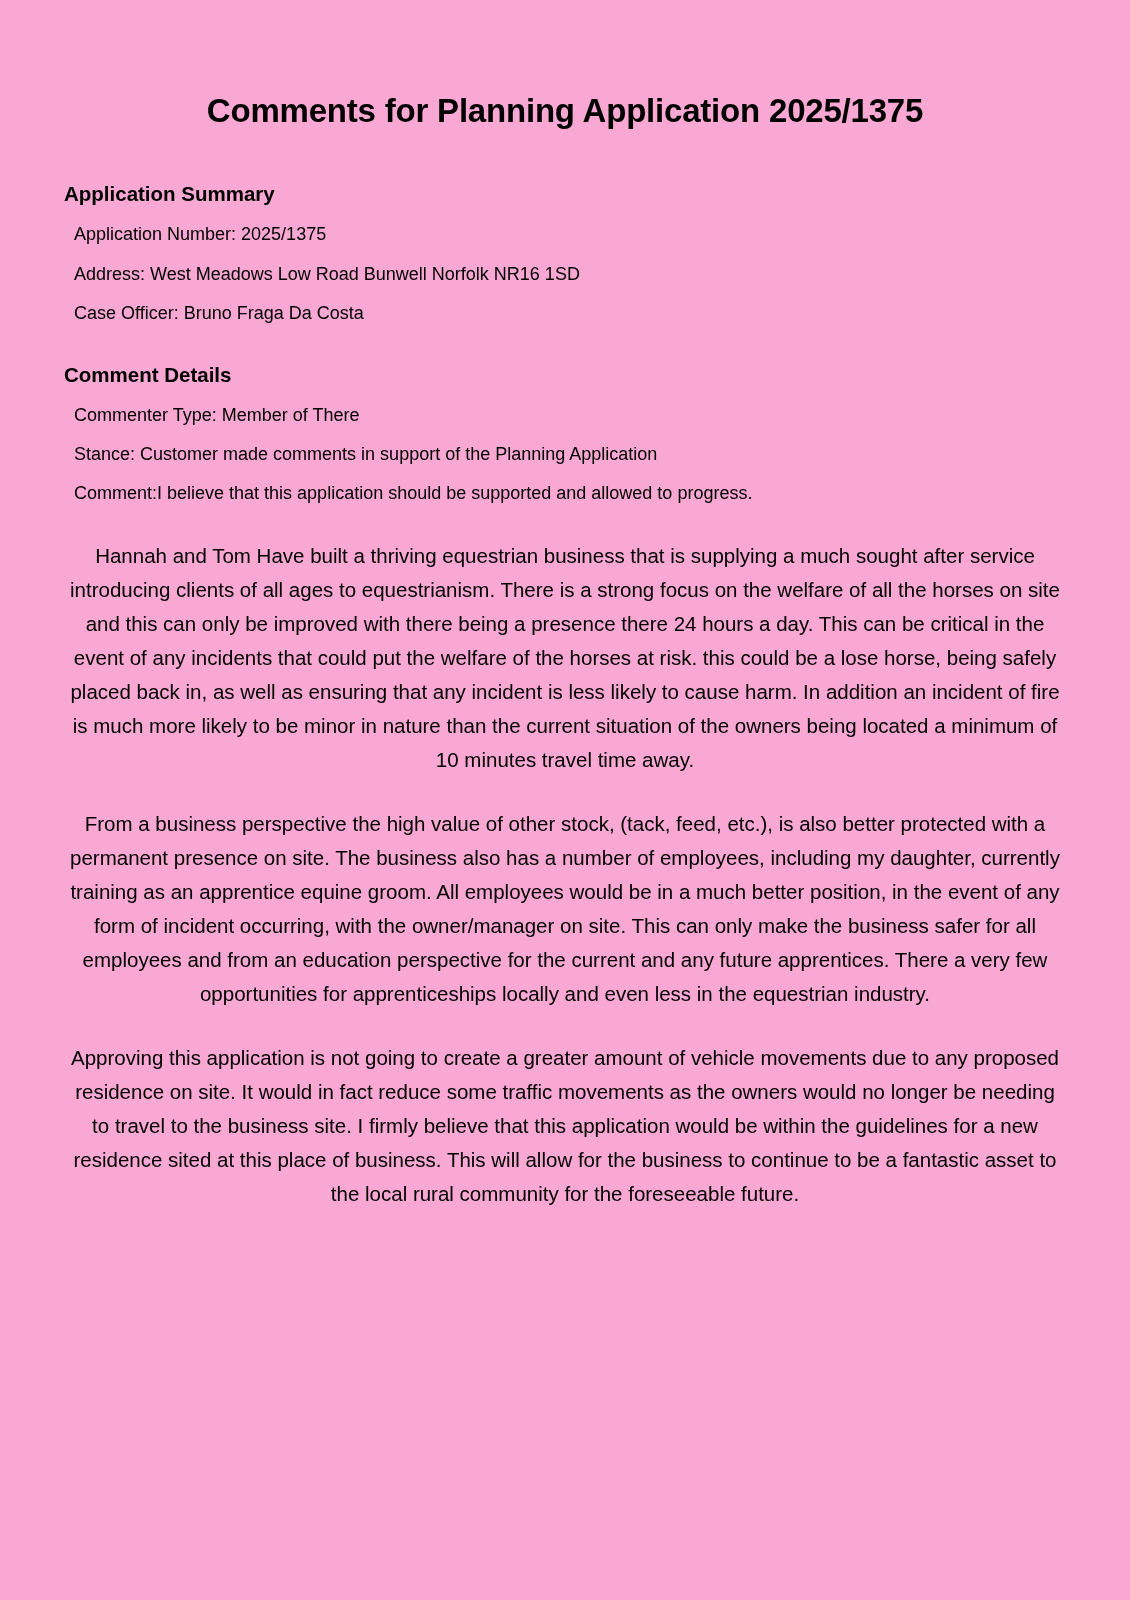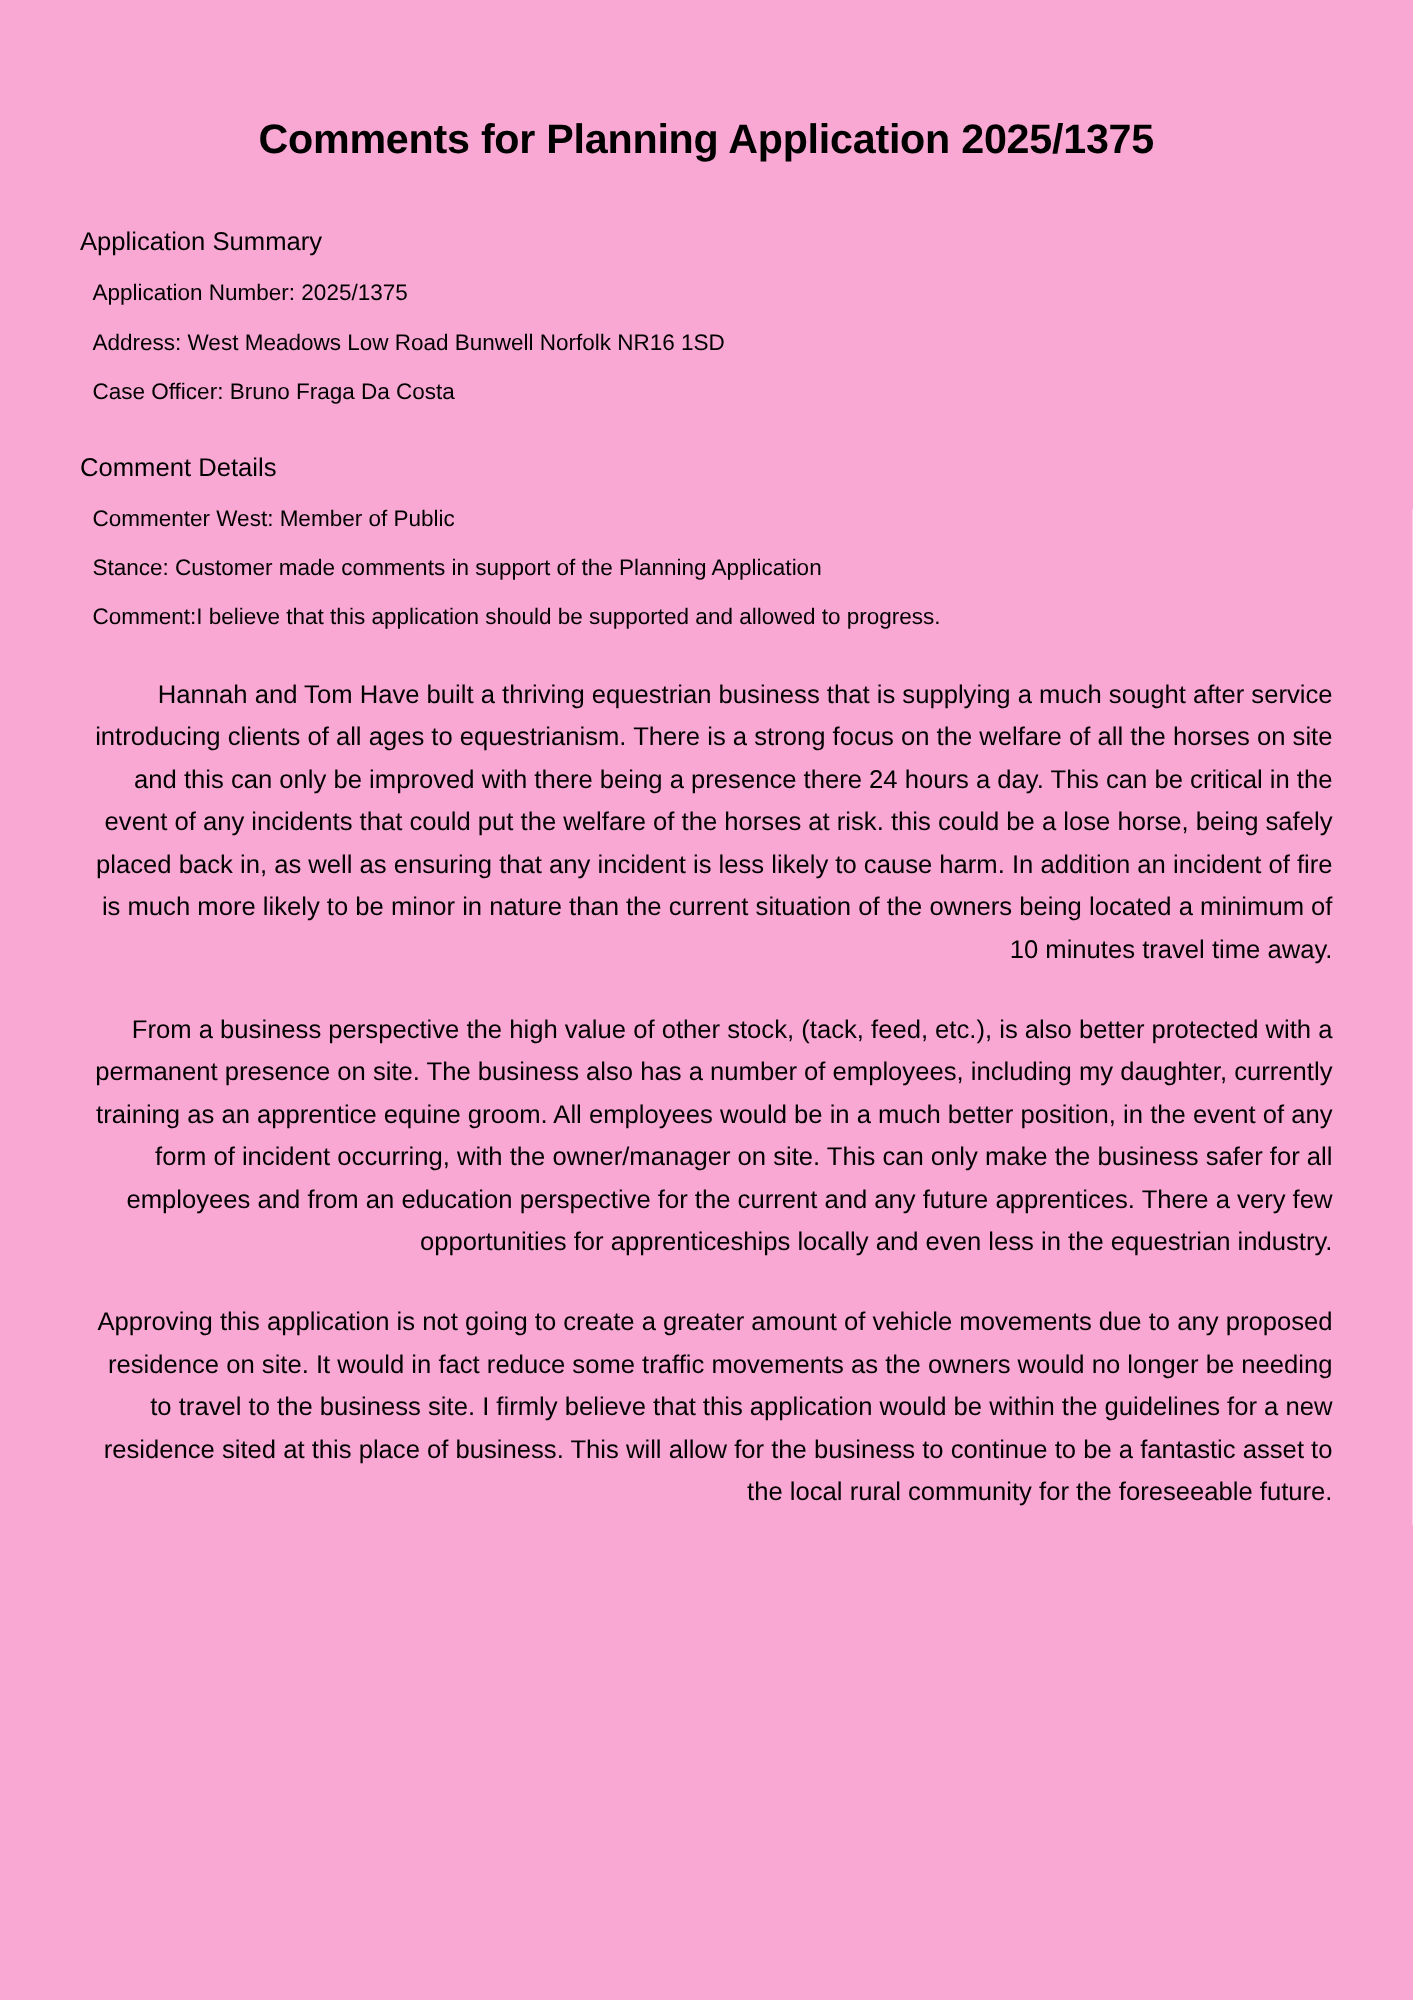--- a/index.html
+++ b/index.html
@@ -27,34 +27,34 @@
     text-align: center;
     letter-spacing: -0.2px;
     margin: 18px 0 46px 0;
     line-height: 1.25;
   }
   .section {
     margin-bottom: 30px;
   }
   .section-heading {
     font-size: 20.5px;
-    font-weight: normal;
+    font-weight: bold;
     line-height: 1.62;
     margin: 0 0 1px 0;
   }
   .line {
     font-size: 18px;
     line-height: 1.62;
     margin: 10px;
   }
   .para {
     font-size: 20.5px;
     line-height: 1.66;
     margin: 0 0 30px 0;
-    text-align: right;
+    text-align: center;
   }
   .body-block {
     margin-top: 30px;
   }
   .para:last-child {
     margin-bottom: 12px;
   }
 </style>
 </head>
 <body>
@@ -66,21 +66,21 @@
   <div class="section">
     <div class="section-heading">Application Summary</div>
     <p class="line">Application Number: 2025/1375</p>
     <p class="line">Address: West Meadows Low Road Bunwell Norfolk NR16 1SD</p>
     <p class="line">Case Officer: Bruno Fraga Da Costa</p>
   </div>
 
 
   <div class="section">
     <div class="section-heading">Comment Details</div>
-    <p class="line">Commenter West: Member of Public</p>
+    <p class="line">Commenter Type: Member of There</p>
     <p class="line">Stance: Customer made comments in support of the Planning Application</p>
     <p class="line">Comment:I believe that this application should be supported and allowed to progress.</p>
   </div>
 
   <div class="body-block">
     <p class="para">Hannah and Tom Have built a thriving equestrian business that is supplying a much sought after service introducing clients of all ages to equestrianism. There is a strong focus on the welfare of all the horses on site and this can only be improved with there being a presence there 24 hours a day. This can be critical in the event of any incidents that could put the welfare of the horses at risk. this could be a lose horse, being safely placed back in, as well as ensuring that any incident is less likely to cause harm. In addition an incident of fire is much more likely to be minor in nature than the current situation of the owners being located a minimum of 10 minutes travel time away.</p>
     <p class="para">From a business perspective the high value of other stock, (tack, feed, etc.), is also better protected with a permanent presence on site. The business also has a number of employees, including my daughter, currently training as an apprentice equine groom. All employees would be in a much better position, in the event of any form of incident occurring, with the owner/manager on site. This can only make the business safer for all employees and from an education perspective for the current and any future apprentices. There a very few opportunities for apprenticeships locally and even less in the equestrian industry.</p>
     <p class="para">Approving this application is not going to create a greater amount of vehicle movements due to any proposed residence on site. It would in fact reduce some traffic movements as the owners would no longer be needing to travel to the business site. I firmly believe that this application would be within the guidelines for a new residence sited at this place of business. This will allow for the business to continue to be a fantastic asset to the local rural community for the foreseeable future.</p>
   </div>
 

